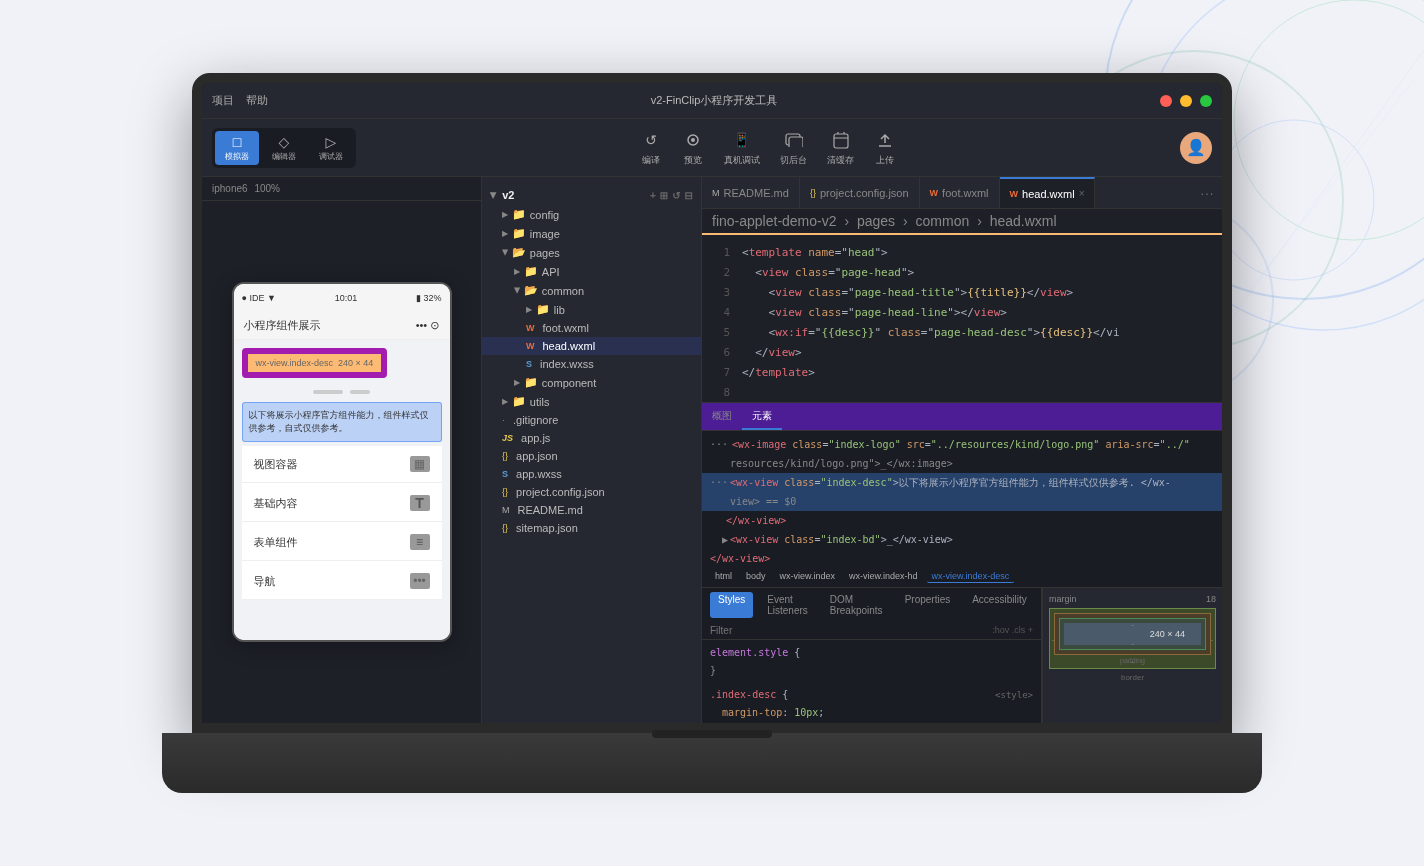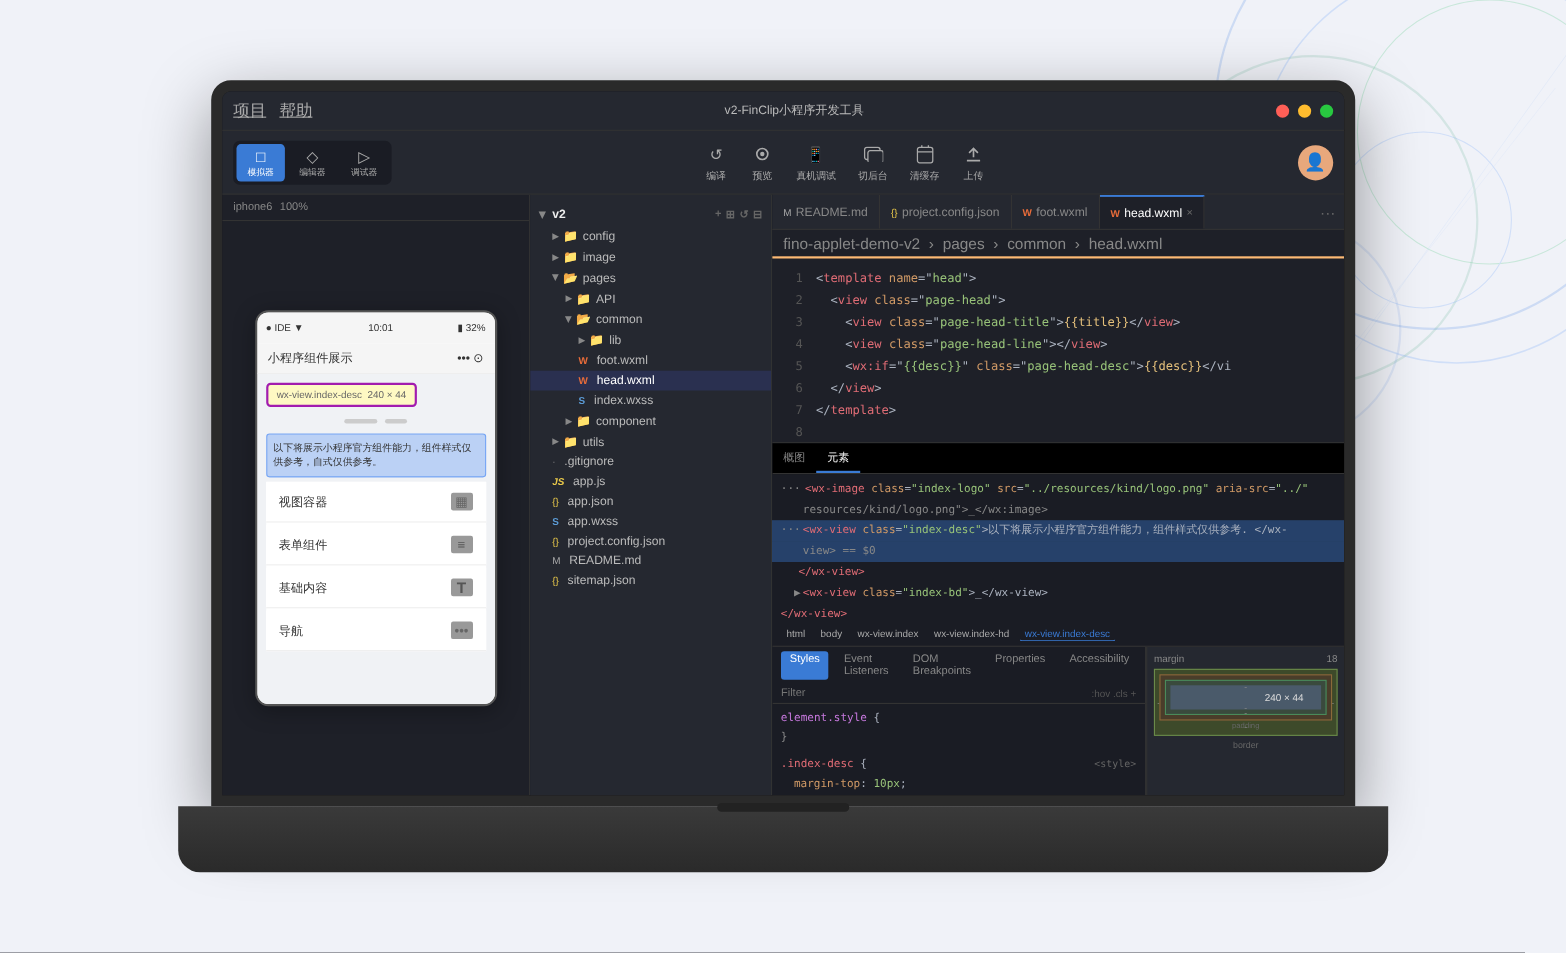--- a/index.html
+++ b/index.html
@@ -85,23 +85,22 @@
       align-items: center;
       background: #252830;
       height: 36px;
       border-bottom: 1px solid #333;
       padding: 0 10px;
       flex-shrink: 0;
     }
     .title-bar-left {
       display: flex;
       gap: 12px;
-      font-size: 15px;
+      font-size: 11px;
       color: #aaa;
-      text-decoration: underline;
     }
     .title-bar-center {
       flex: 1;
       text-align: center;
       font-size: 11px;
       color: #bbb;
     }
     .title-bar-right {
       display: flex;
       gap: 8px;
@@ -223,22 +222,22 @@
       display: flex;
       justify-content: space-between;
       align-items: center;
     }
     .phone-content {
       background: #f0f2f5;
       min-height: 300px;
       padding: 8px;
     }
     .phone-tooltip {
-      background: #fef9c3;
-      border: 2px solid #a21caf;
+      background: #fdba74;
+      border: 6px solid #a21caf;
       border-radius: 4px;
       padding: 4px 8px;
       font-size: 9px;
       color: #666;
       margin-bottom: 6px;
       display: inline-block;
     }
     .phone-highlight-box {
       background: rgba(66, 133, 244, 0.3);
       border: 1px solid rgba(66,133,244,0.6);
@@ -437,21 +436,21 @@
       height: 320px;
       display: flex;
       flex-direction: column;
       background: #1a1c24;
       flex-shrink: 0;
     }
 
     
     .bottom-tabs {
       display: flex;
-      background: #000000;
+      background: #4c1d95;
       border-bottom: 1px solid #333;
       height: 28px;
       align-items: center;
       flex-shrink: 0;
     }
     .bottom-tab {
       padding: 0 10px;
       height: 100%;
       display: flex;
       align-items: center;
@@ -497,21 +496,20 @@
     .style-tab-btn {
       padding: 2px 8px;
       border-radius: 3px;
       font-size: 10px;
       cursor: pointer;
       color: #888;
     }
     .style-tab-btn.active { background: #3a7bd5; color: white; }
     .filter-row {
       display: flex;
-      align-items: center;
       padding: 3px 8px;
       border-bottom: 1px solid #333;
     }
     .filter-input {
       background: transparent;
       border: none;
       color: #aaa;
       font-size: 10px;
       outline: none;
       flex: 1;
@@ -697,26 +695,26 @@
                 </div>
                 <div class="phone-highlight-box">
                   以下将展示小程序官方组件能力，组件样式仅供参考，自式仅供参考。
                 </div>
                 <div style="background:white;">
                   <div class="phone-list-item">
                     <span>视图容器</span>
                     <span class="phone-list-icon">▦</span>
                   </div>
                   <div class="phone-list-item">
+                    <span>基础内容</span>
+                    <span class="phone-list-icon" style="font-size:14px;font-weight:700;color:#555">T</span>
+                  </div>
+                  <div class="phone-list-item">
                     <span>表单组件</span>
                     <span class="phone-list-icon" style="font-size:12px;color:#555">≡</span>
-                  </div>
-                  <div class="phone-list-item">
-                    <span>基础内容</span>
-                    <span class="phone-list-icon" style="font-size:14px;font-weight:700;color:#555">T</span>
                   </div>
                   <div class="phone-list-item">
                     <span>导航</span>
                     <span class="phone-list-icon">•••</span>
                   </div>
                 </div>
               </div>
             </div>
           </div>
         </div>

